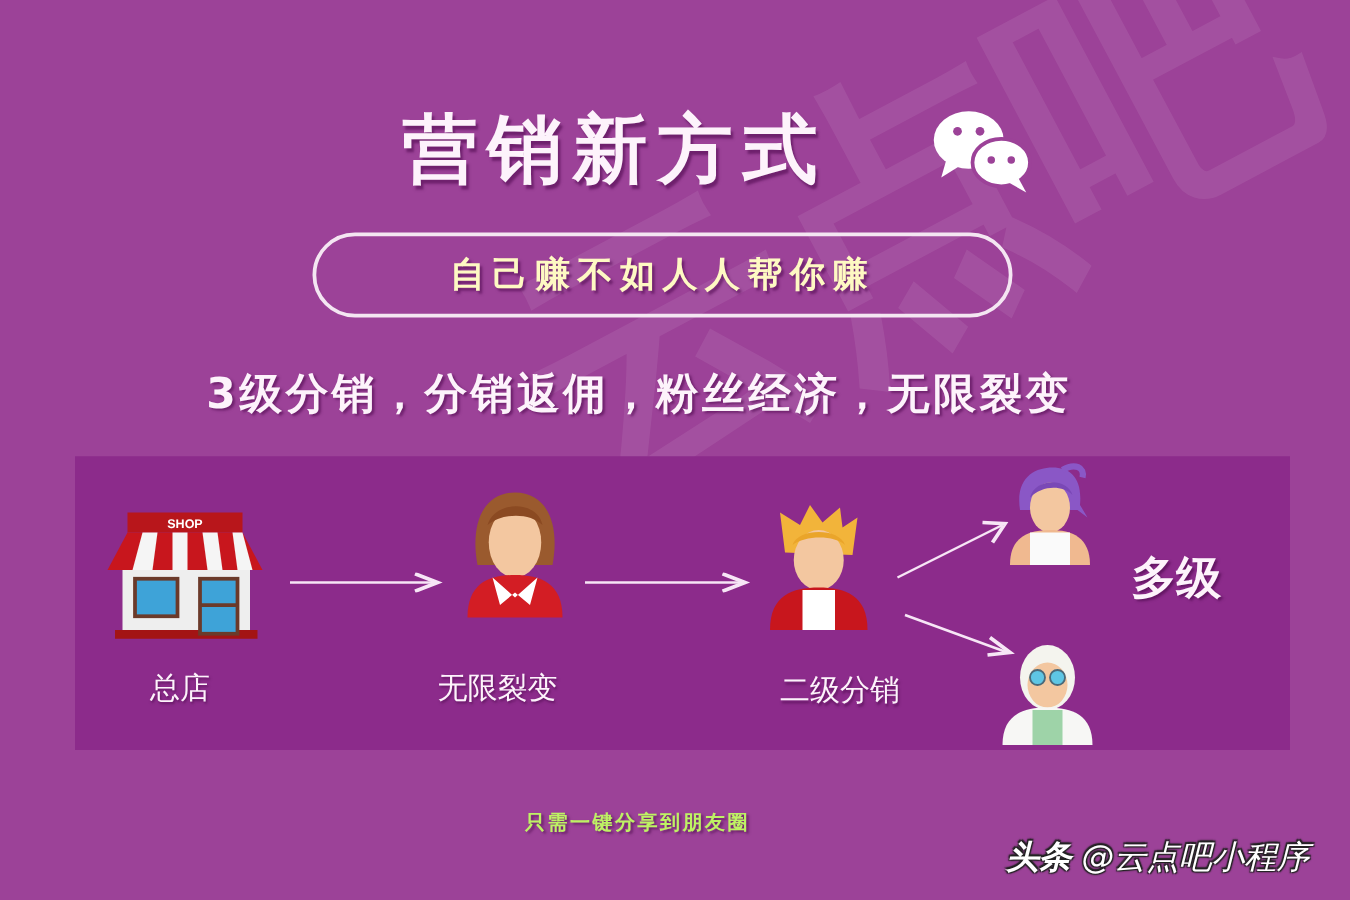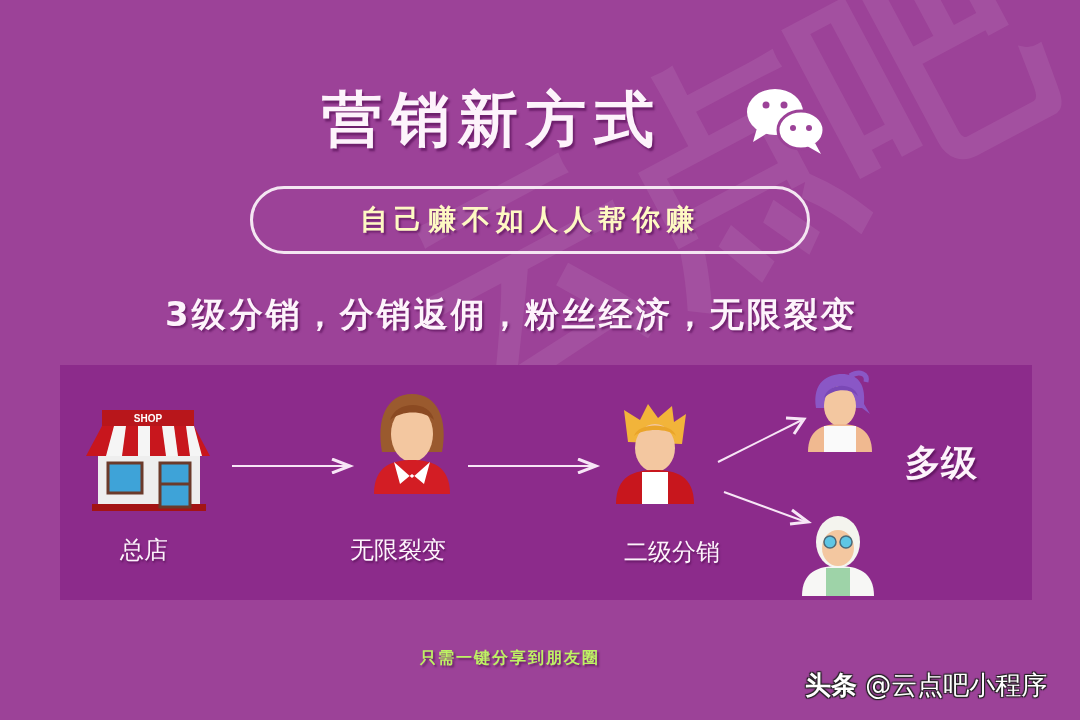--- a/index.html
+++ b/index.html
@@ -44,20 +44,21 @@
     position:absolute; left:905px; top:440px; font-size:36px; font-weight:bold; line-height:46px;
     color:#fdf3fb; text-shadow:2px 2px 2px rgba(60,0,60,0.5); z-index:4; width:100px;
   }
   .share {
     position:absolute; left:420px; top:648px; font-size:16px; font-weight:bold; letter-spacing:2px;
     color:#bef264; text-shadow:2px 2px 2px rgba(60,0,60,0.5); z-index:3;
   }
   .credit {
     position:absolute; left:805px; top:668px; font-size:26px; color:#fff; z-index:3;
     text-shadow:1px 1px 1px #222, -1px -1px 1px #222, 1px -1px 1px #222, -1px 1px 1px #222;
+    font-style:italic;
   }
   .credit b { font-weight:bold; }
 </style>
 </head>
 <body>
 
 <div class="watermark">云点吧</div>
 
 <div class="title-row">
   <div class="title">营销新方式</div>

